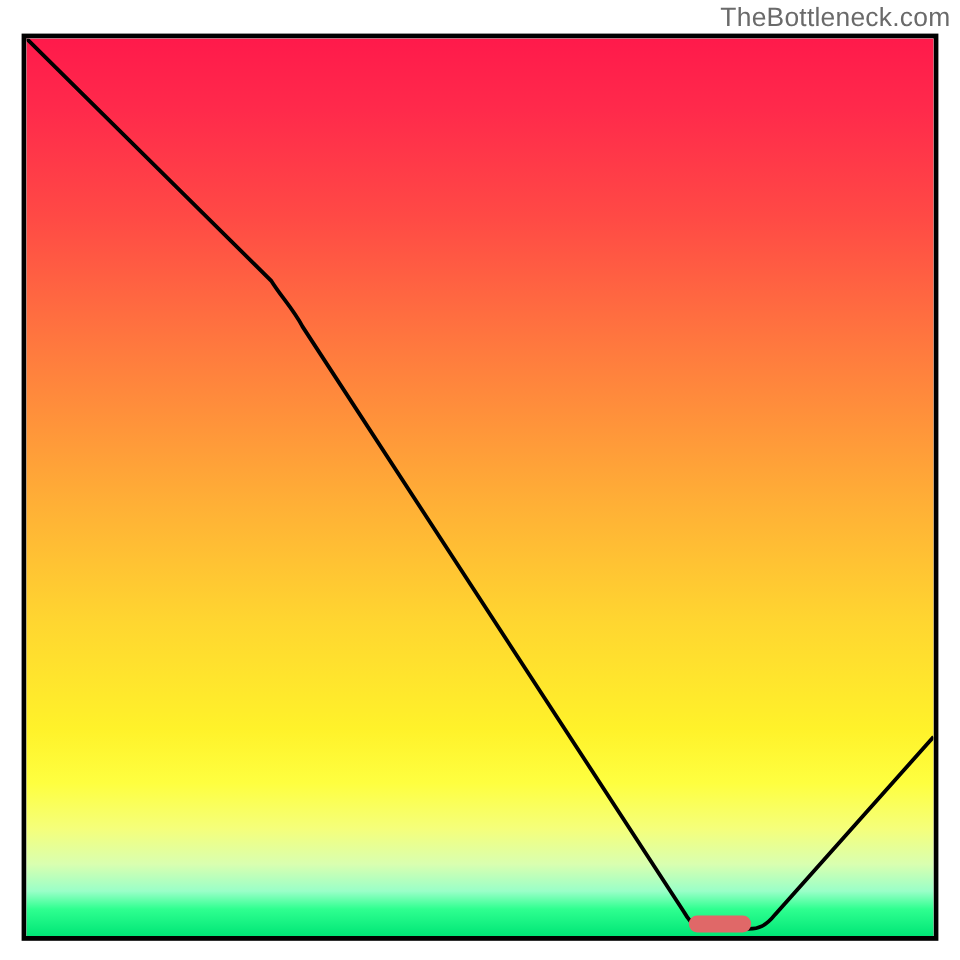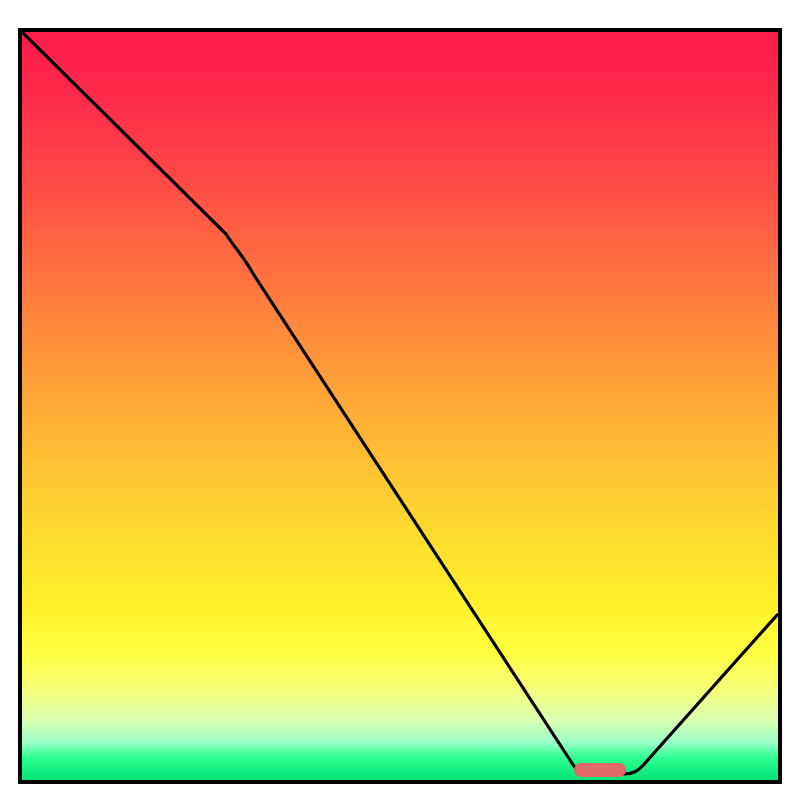--- a/index.html
+++ b/index.html
@@ -71,20 +71,21 @@
     border-radius: 7px;
     background: #e06868;
     left: 552px;
     top: 731px;
   }
 </style>
 </head>
 <body>
 
 <div class="wrap">
+  <div class="attribution">TheBottleneck.com</div>
 
   <div class="plot-frame">
     <div class="gradient"></div>
 
     <svg class="curve" viewBox="0 0 756 748" preserveAspectRatio="none">
       <path d="M 0 0
                L 204 202
                C 212 215, 222 225, 230 240
                L 548 728
                C 555 740, 560 742, 568 742

